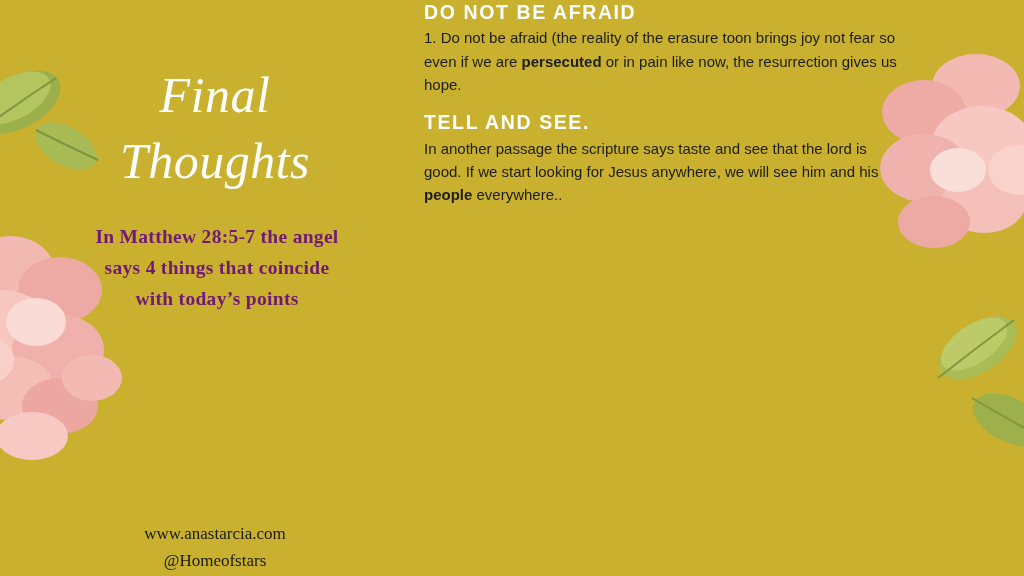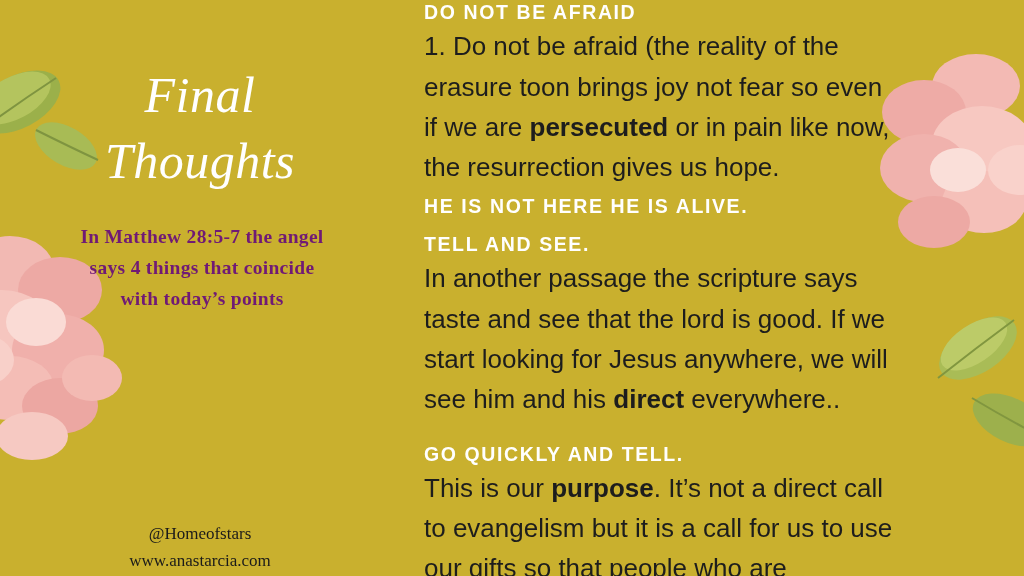--- a/index.html
+++ b/index.html
@@ -28,21 +28,21 @@
     pointer-events: none;
   }
   .fl-topleft { left: -30px; top: 50px; }
   .fl-bottomleft { left: -60px; top: 210px; }
   .fl-topright { right: -40px; top: 40px; }
   .fl-bottomright { right: -50px; top: 300px; }
 
   
   .left-col {
     position: absolute;
-    left: 0;
+    left: 15px;
     top: 0;
     width: 400px;
     height: 448px;
   }
   .title {
     position: absolute;
     left: 0;
     top: 62px;
     width: 400px;
     text-align: center;
@@ -90,21 +90,21 @@
   .sec-heading {
     color: #ffffff;
     font-size: 19.5px;
     font-weight: bold;
     letter-spacing: 1.6px;
     line-height: 1.25;
     margin: 0 0 2px 0;
   }
   .sec-body {
     color: #1d1d1d;
-    font-size: 26px;
+    font-size: 15px;
     line-height: 1.55;
     margin: 0;
   }
   .sec-body b { font-weight: bold; }
   .block { margin-bottom: 14px; }
   .block.tight { margin-bottom: 6px; }
   .block.gap { margin-bottom: 22px; }
   .first-block { }
 </style>
 </head>
@@ -170,40 +170,35 @@
 
   <div class="left-col">
     <div class="title">
       <div>Final</div>
       <div>Thoughts</div>
     </div>
 
     <div class="subtitle">In Matthew 28:5-7 the angel says 4 things that coincide with today’s points</div>
 
     <div class="credits">
+      <div>www.anastarcia.com</div>
       <div>@Homeofstars</div>
-      <div>www.anastarcia.com</div>
     </div>
   </div>
 
   <div class="right-col">
 
     <div class="block tight first-block">
       <div class="sec-heading">DO NOT BE AFRAID</div>
       <p class="sec-body">1. Do not be afraid (the reality of the erasure toon brings joy not fear so even if we are <b>persecuted</b> or in pain like now, the resurrection gives us hope.</p>
     </div>
 
     <div class="block">
-      <div class="sec-heading">HE IS NOT HERE HE IS ALIVE.</div>
     </div>
 
     <div class="block gap">
       <div class="sec-heading">TELL AND SEE.</div>
-      <p class="sec-body">In another passage the scripture says taste and see that the lord is good. If we start looking for Jesus anywhere, we will see him and his <b>direct</b> everywhere..</p>
-    </div>
-
-    <div class="block">
-      <div class="sec-heading">GO QUICKLY AND TELL.</div>
-      <p class="sec-body">This is our <b>purpose</b>. It’s not a direct call to evangelism  but it is a call for us to use our gifts so that people who are searching will see God at work in our lives</p>
-    </div>
+      <p class="sec-body">In another passage the scripture says taste and see that the lord is good. If we start looking for Jesus anywhere, we will see him and his <b>people</b> everywhere..</p>
+    </div>
+
 
   </div>
 </div>
 
 </body></html>

